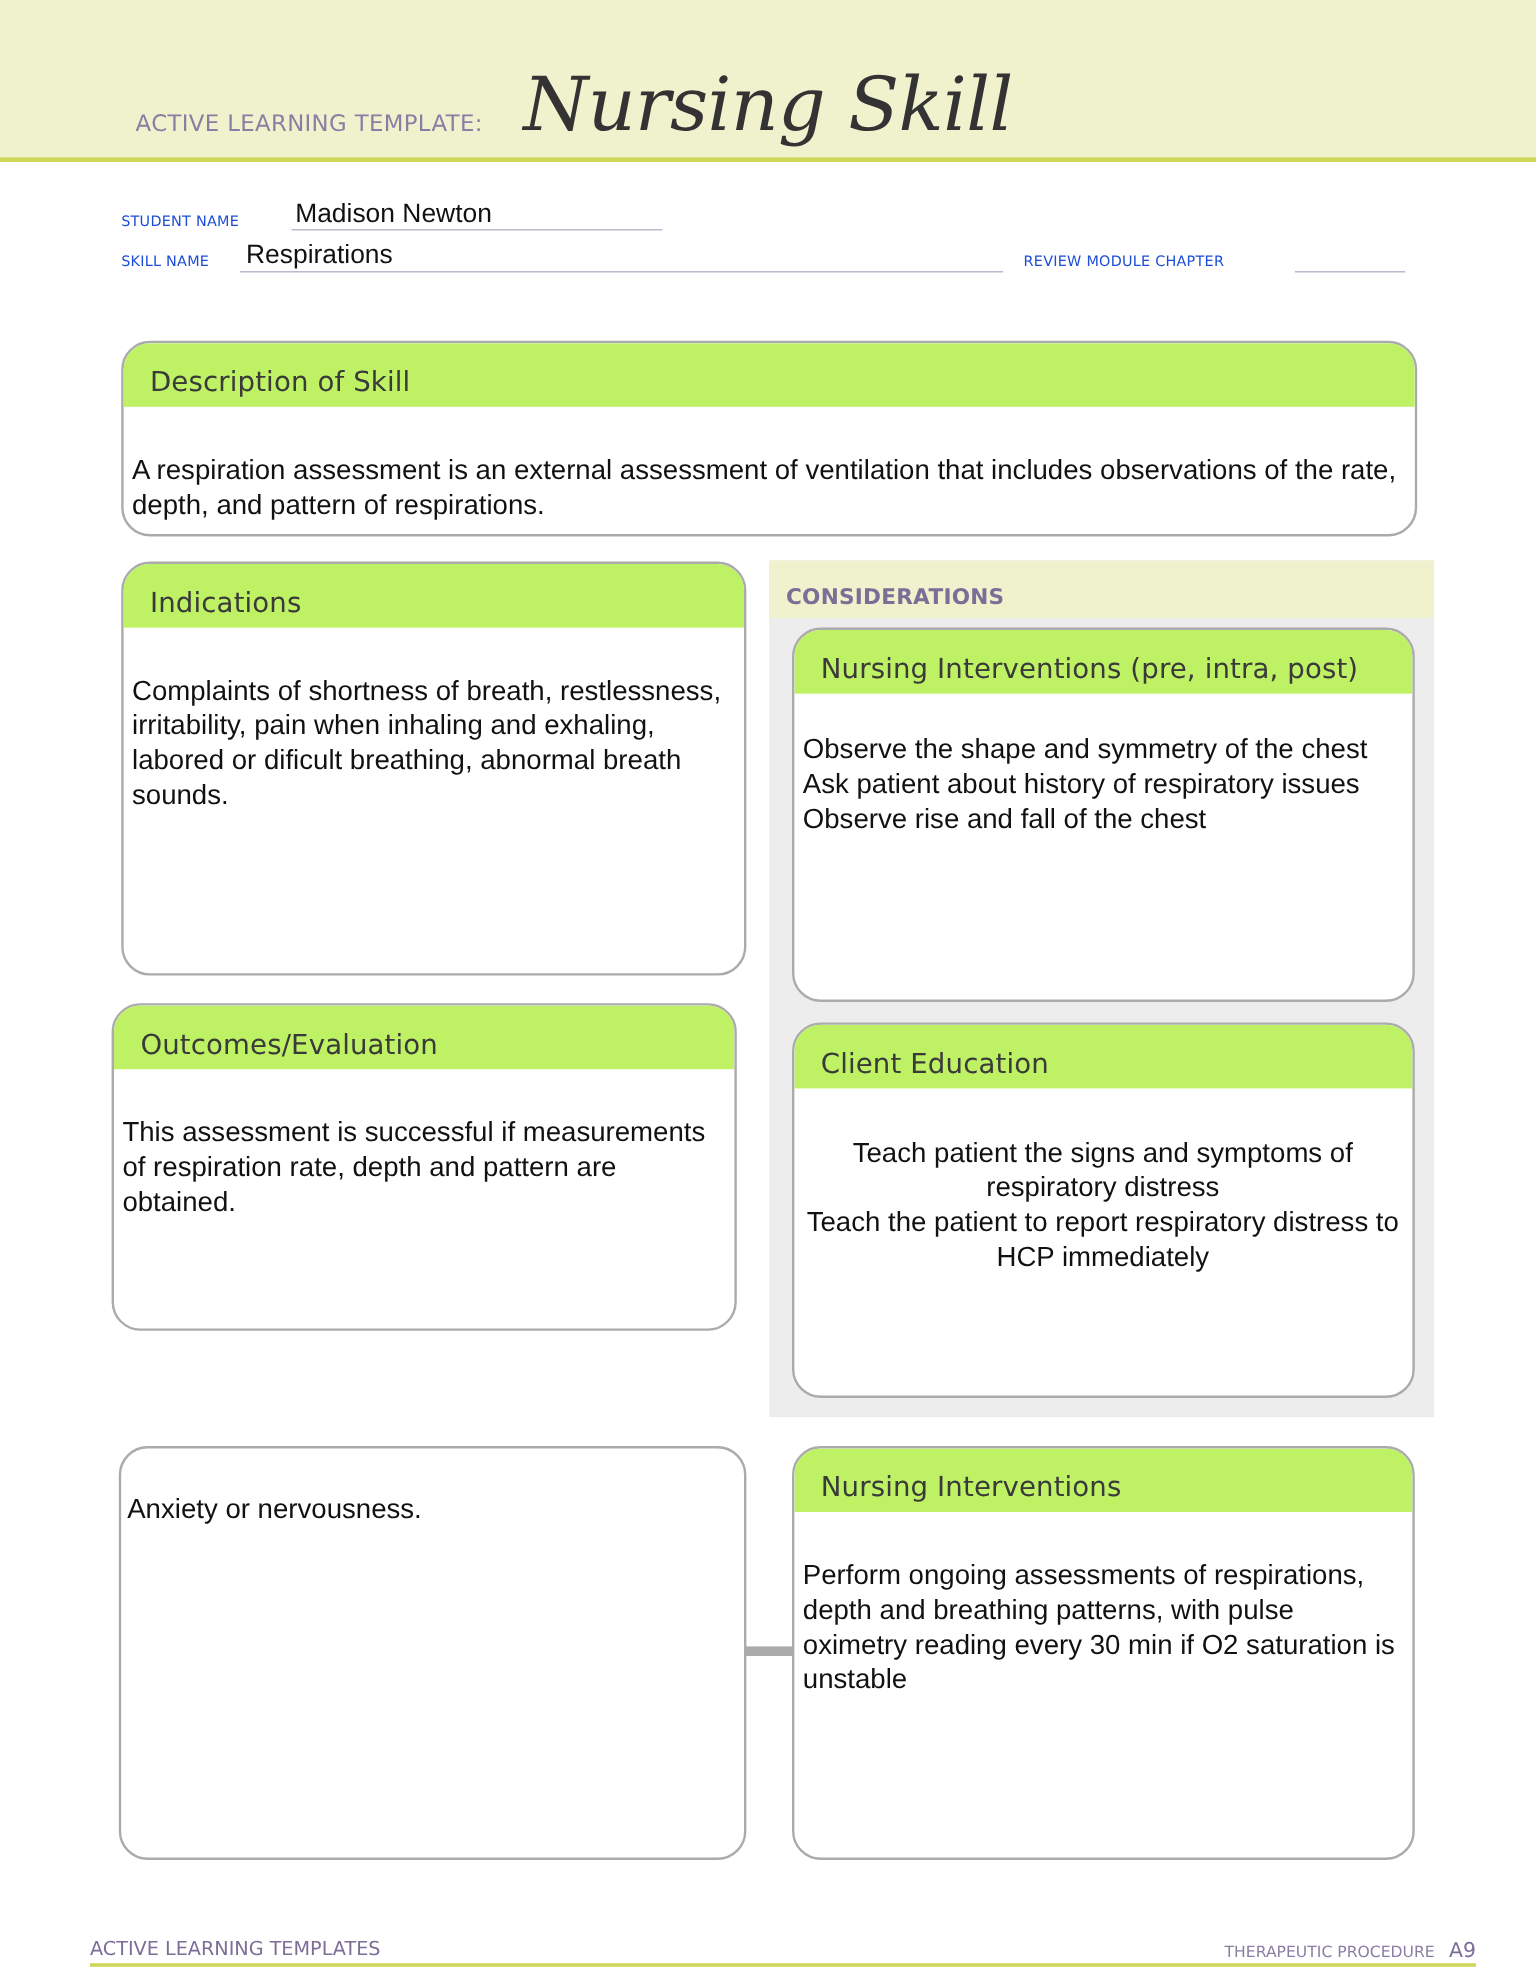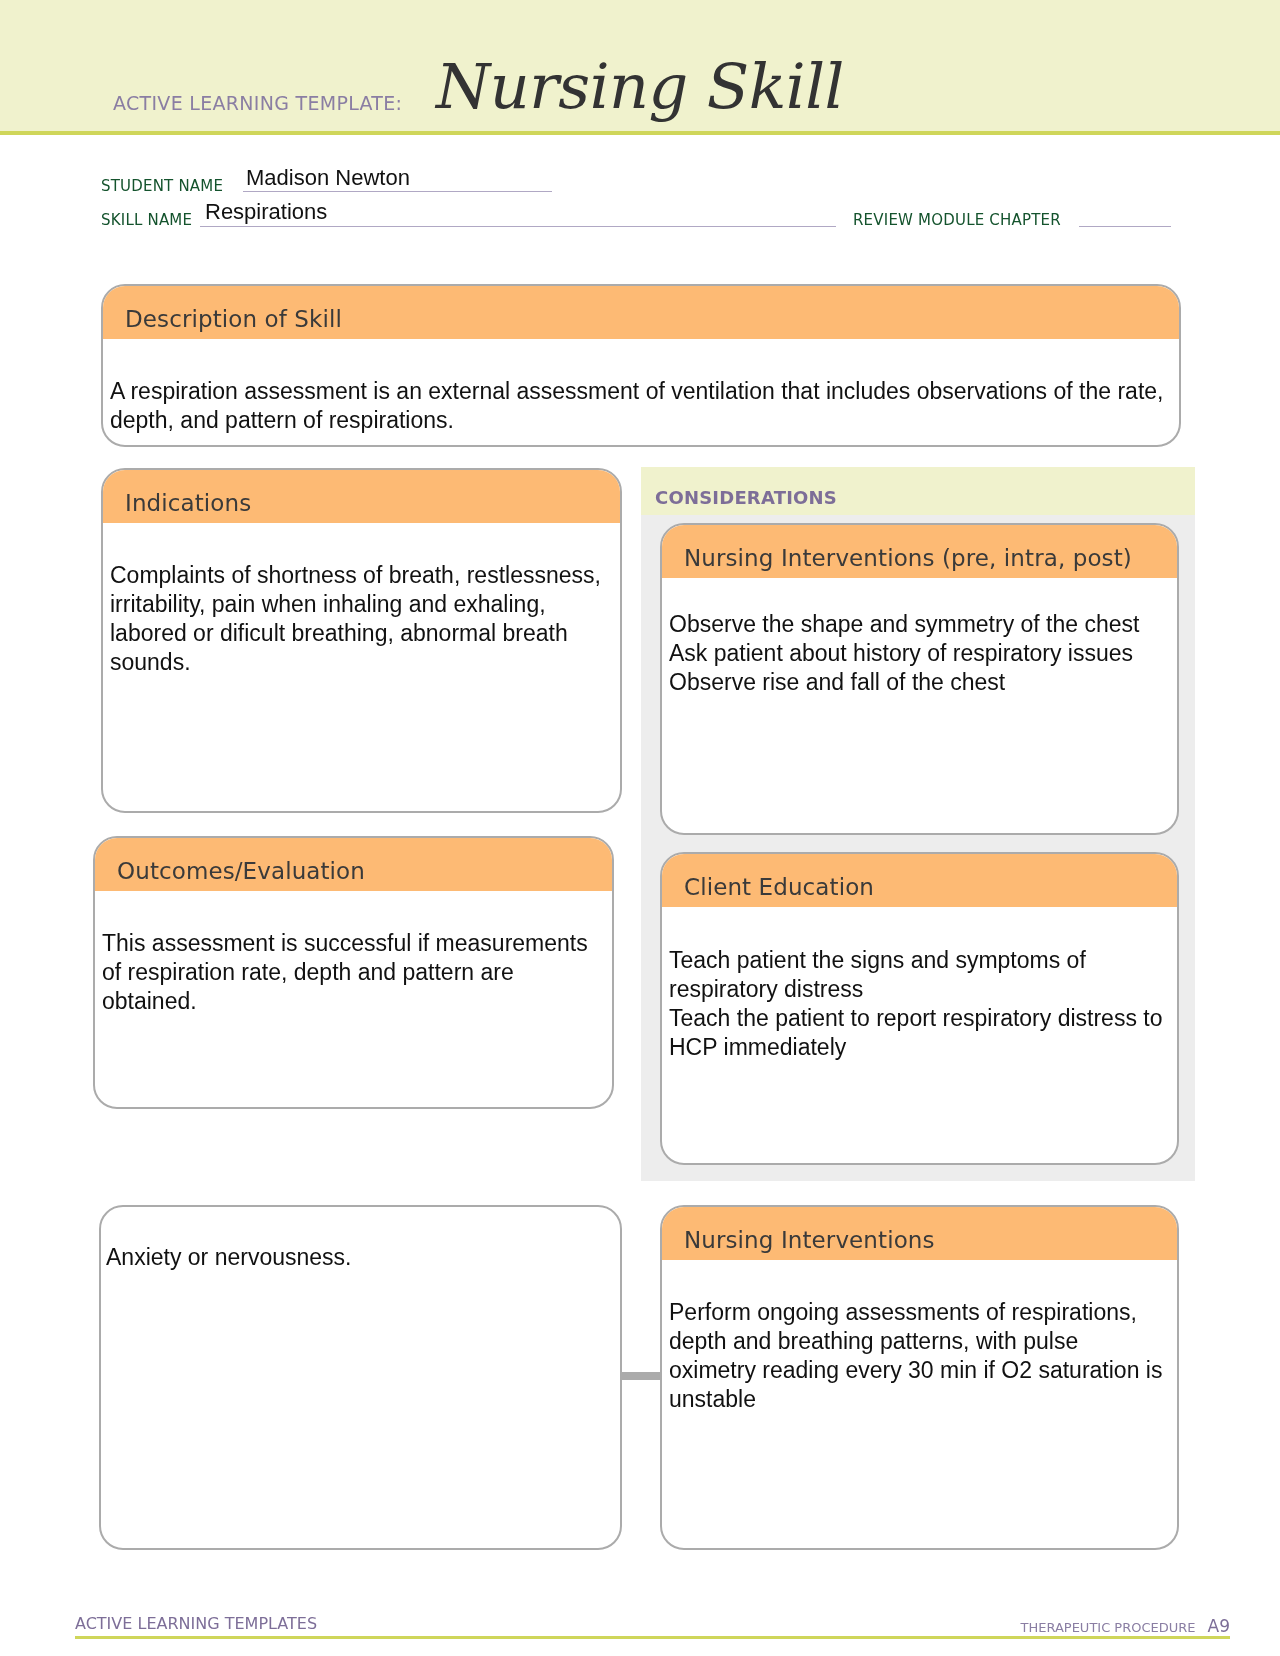--- a/index.html
+++ b/index.html
@@ -21,36 +21,36 @@
     font-family: "DejaVu Sans", sans-serif; font-size: 19px; color: #8a7ea3;
     letter-spacing: 0.3px;
   }
   .header-title {
     position: absolute; left: 436px; top: 50px;
     font-family: "DejaVu Serif", serif; font-style: italic; font-size: 62px;
     color: #333333; letter-spacing: -0.5px;
   }
   .field-label {
     position: absolute; font-family: "DejaVu Sans", sans-serif;
-    font-size: 15px; color: #14532d; letter-spacing: 0.2px;
+    font-size: 12px; color: #1d4ed8; letter-spacing: 0.2px;
   }
   .field-line {
     position: absolute; height: 0; border-bottom: 1.5px solid #b0a8c4;
   }
   .field-value {
     position: absolute; font-family: "Liberation Sans", sans-serif;
     font-size: 22px; color: #111111;
   }
   .box {
     position: absolute; box-sizing: border-box;
     border: 2px solid #ababab; border-radius: 24px; background: #ffffff;
     overflow: hidden;
   }
   .box-head {
-    background: #fdba74; height: 53px; box-sizing: border-box;
+    background: #bef264; height: 53px; box-sizing: border-box;
     padding: 20px 11px 0 22px;
     font-family: "DejaVu Sans", sans-serif; font-size: 23px; color: #3a3a3a;
     font-weight: normal; letter-spacing: 0.1px;
   }
   .box-body {
     padding: 14px 8px 0 7px;
     font-family: "Liberation Sans", sans-serif; font-size: 23px; line-height: 29px;
     color: #111111;
     margin-top: 24px;
   }
@@ -137,21 +137,21 @@
   <div class="box-head">Nursing Interventions (pre, intra, post)</div>
   <div class="box-body" style="padding-top:8px;">
     <p>Observe the shape and symmetry of the chest</p>
     <p>Ask patient about history of respiratory issues</p>
     <p>Observe rise and fall of the chest</p>
   </div>
 </div>
 
 <div class="box" style="left:660px; top:852px; width:519px; height:313px;">
   <div class="box-head">Client Education</div>
-  <div class="box-body" style="padding-top:15px;">
+  <div class="box-body" style="padding-top:15px;text-align:center;">
     <p>Teach patient the signs and symptoms of respiratory distress</p>
     <p>Teach the patient to report respiratory distress to HCP immediately</p>
   </div>
 </div>
 
 <div class="box" style="left:99px; top:1205px; width:523px; height:345px;">
   <div class="box-body" style="padding-left:5px; padding-top:12px;">
     <p>Anxiety or nervousness.</p>
   </div>
 </div>

